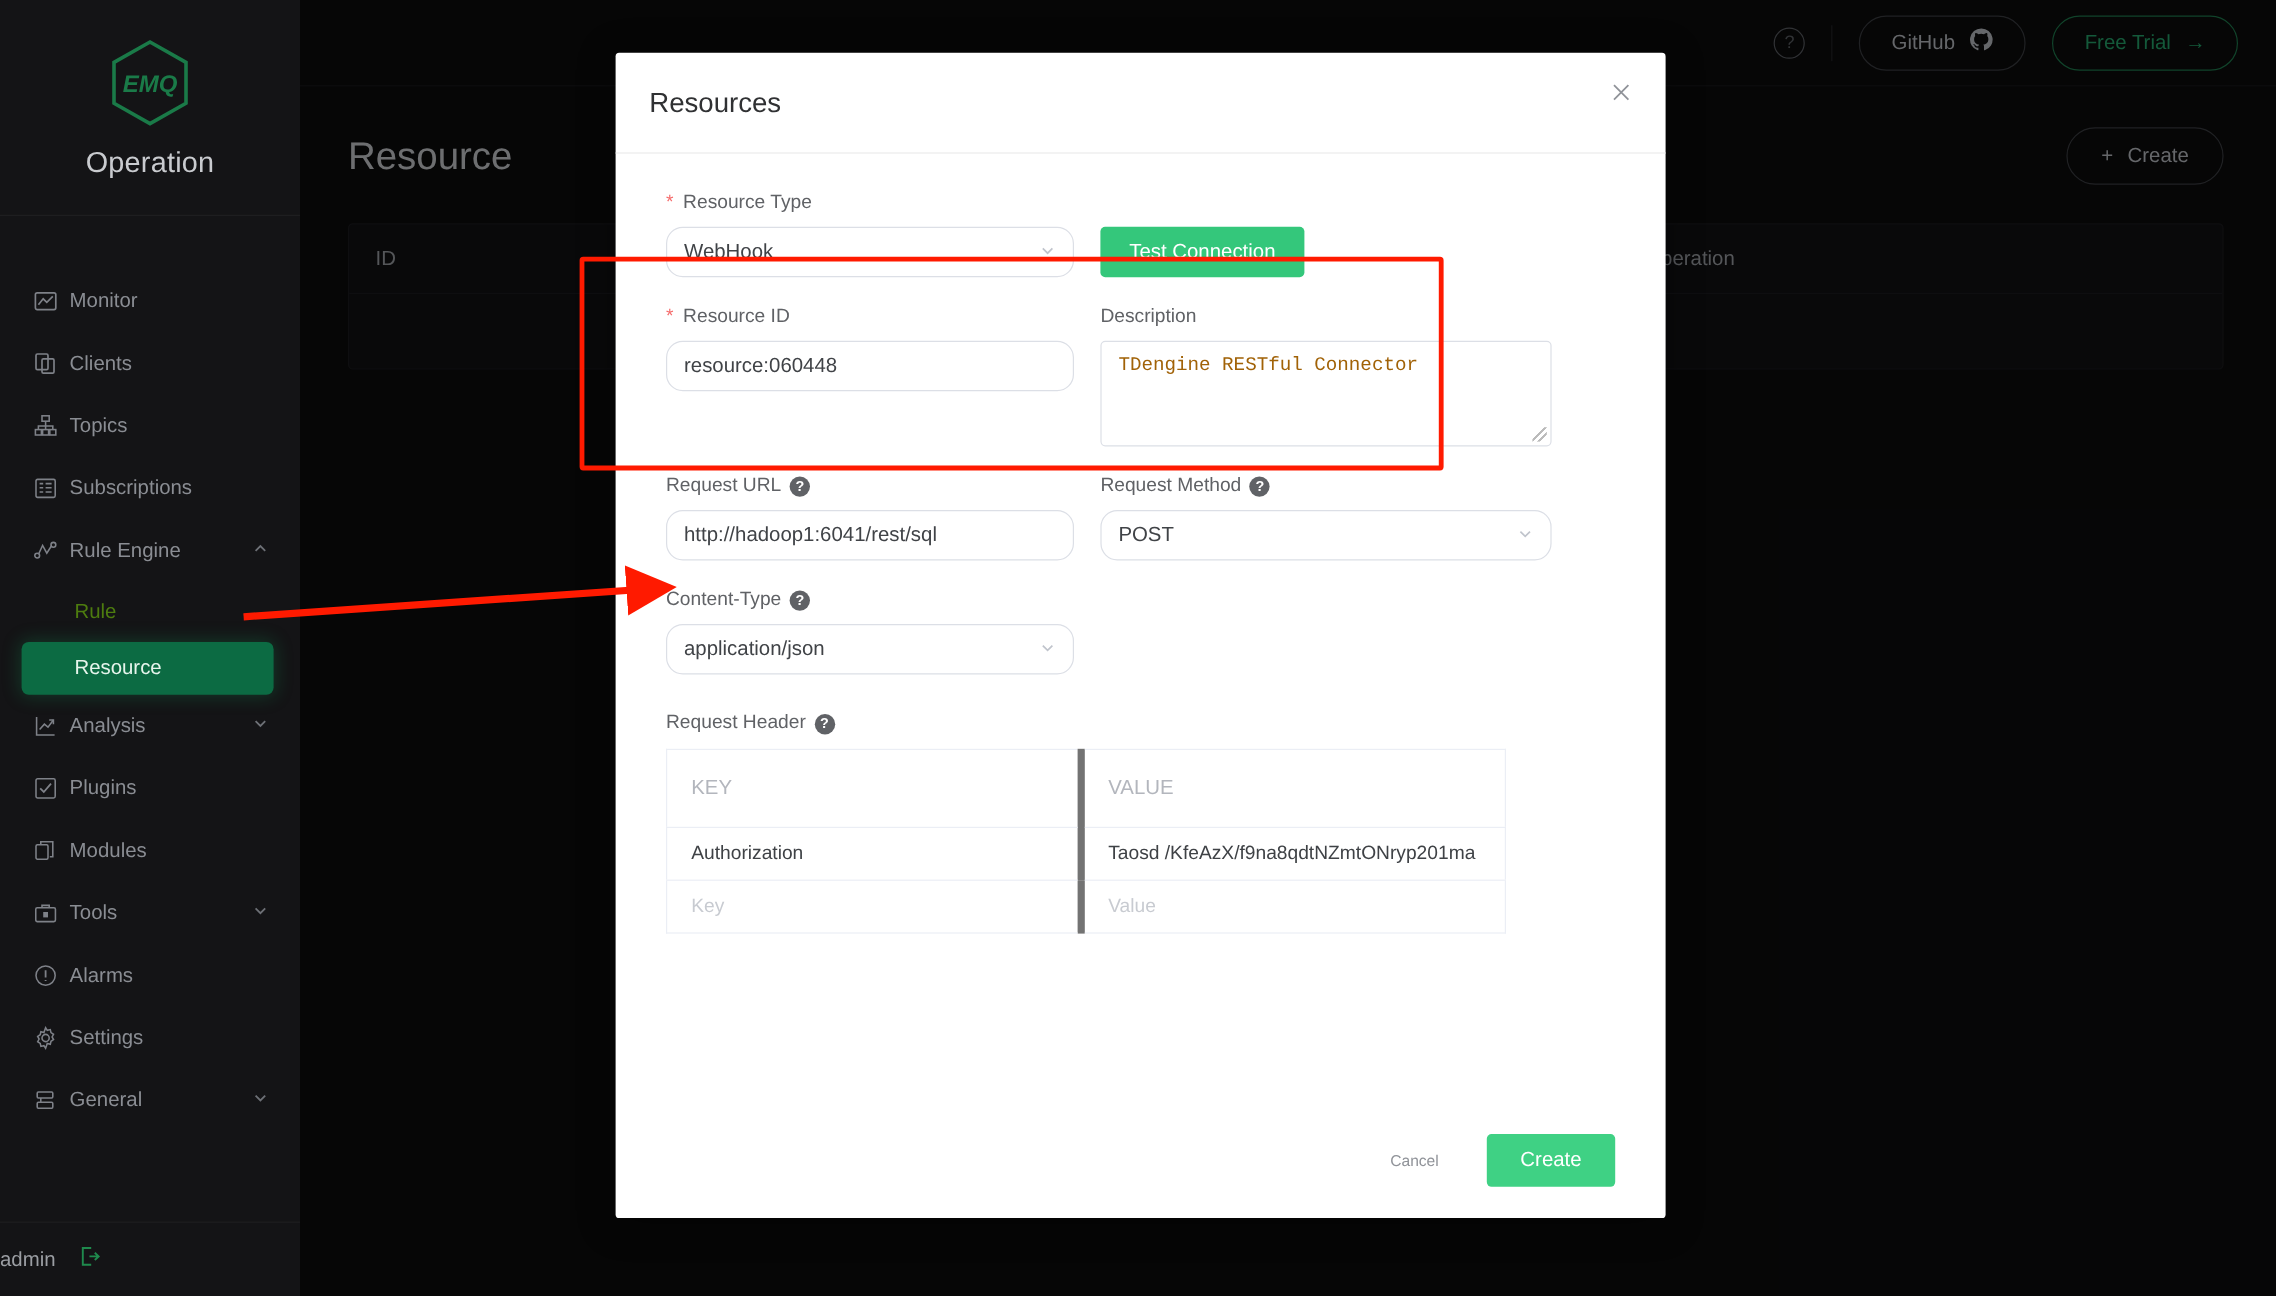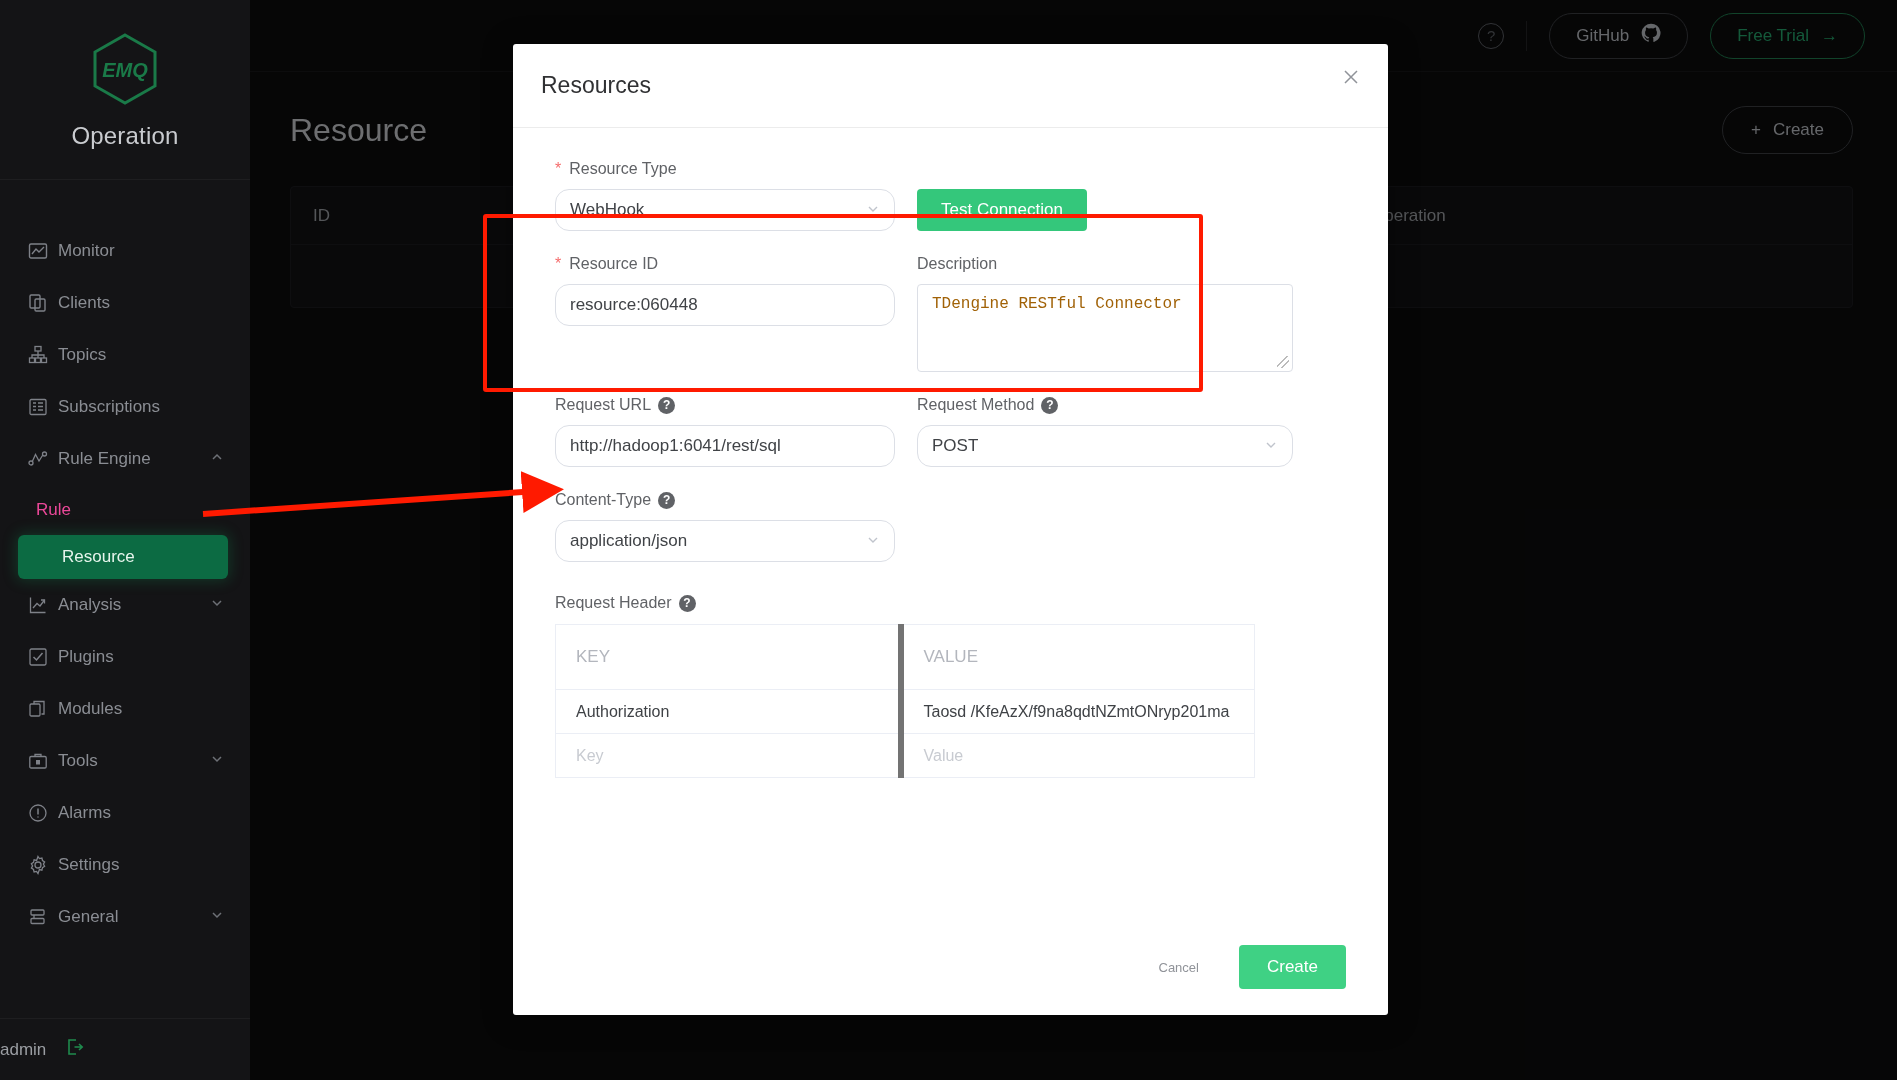--- a/index.html
+++ b/index.html
@@ -26,21 +26,21 @@
   .nav-item {
     display: flex; align-items: center; height: 52px;
     padding-left: 28px; color: #8a8d93; font-size: 17px; cursor: pointer;
     position: relative;
   }
   .nav-item .ico { width: 30px; display: flex; align-items: center; }
   .nav-item .lbl { flex: 1; }
   .nav-item .caret { margin-right: 26px; color: #6d7076; }
   .nav-sub {
     display: flex; align-items: center; height: 50px;
-    padding-left: 36px; color: #ec4899; font-size: 17px; cursor: pointer;
+    padding-left: 62px; color: #4d7c0f; font-size: 17px; cursor: pointer;
   }
   .nav-sub.active {
     margin: 0 22px 0 18px; padding-left: 44px; height: 44px;
     background: #0c6b43; color: #e6f5ec; border-radius: 6px;
     box-shadow: 0 0 14px 2px rgba(20,160,90,.25);
   }
   .footer-user {
     height: 62px; border-top: 1px solid #1e1e20;
     display: flex; align-items: center; gap: 18px; 
     color: #9b9ea3; font-size: 17px;

